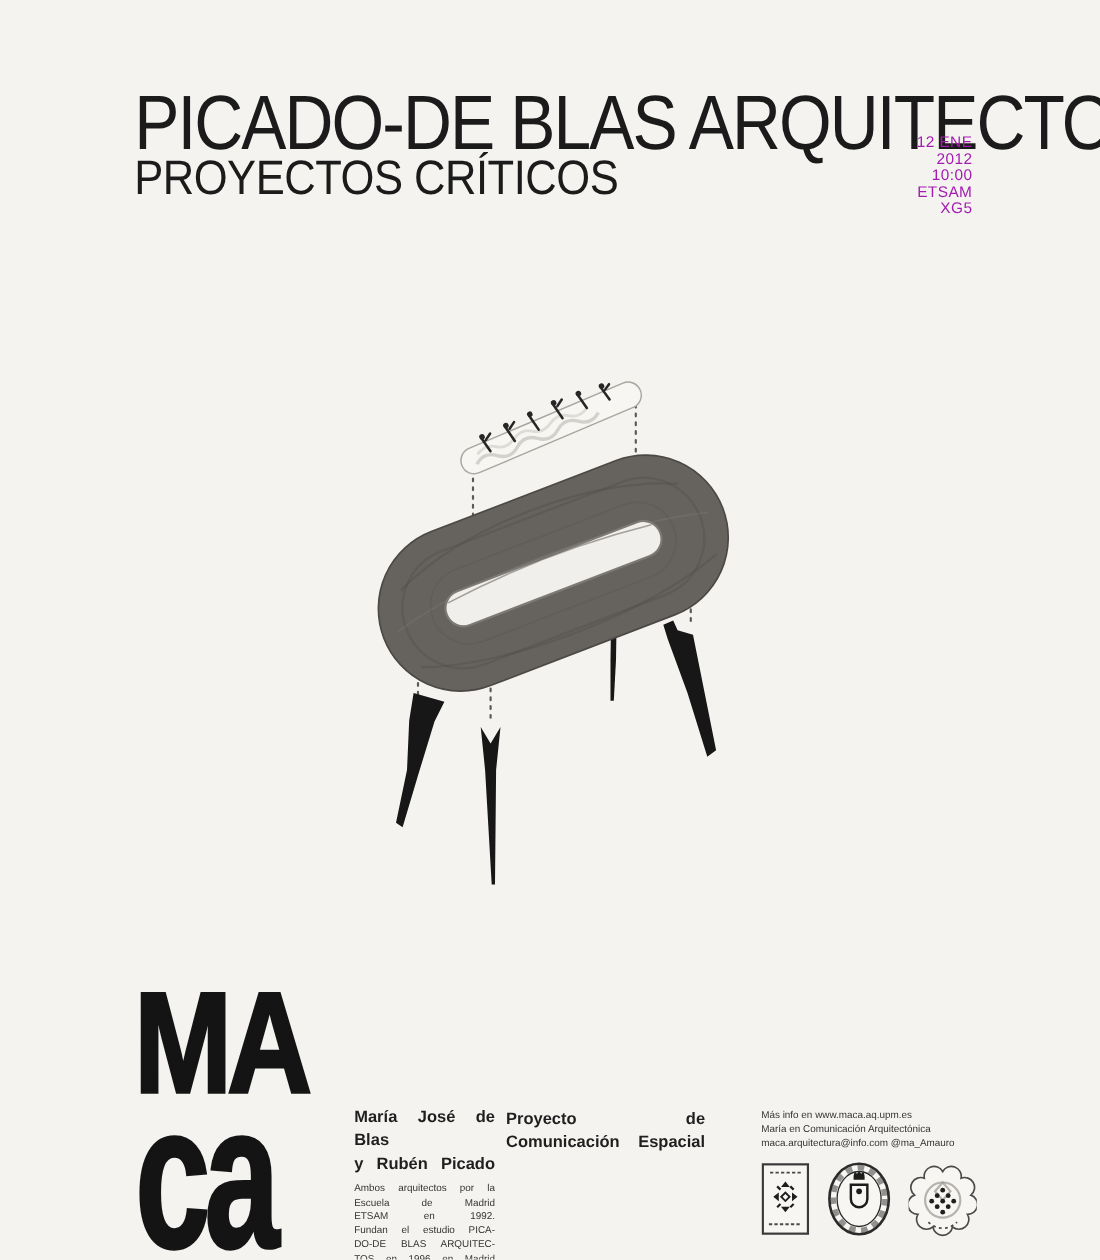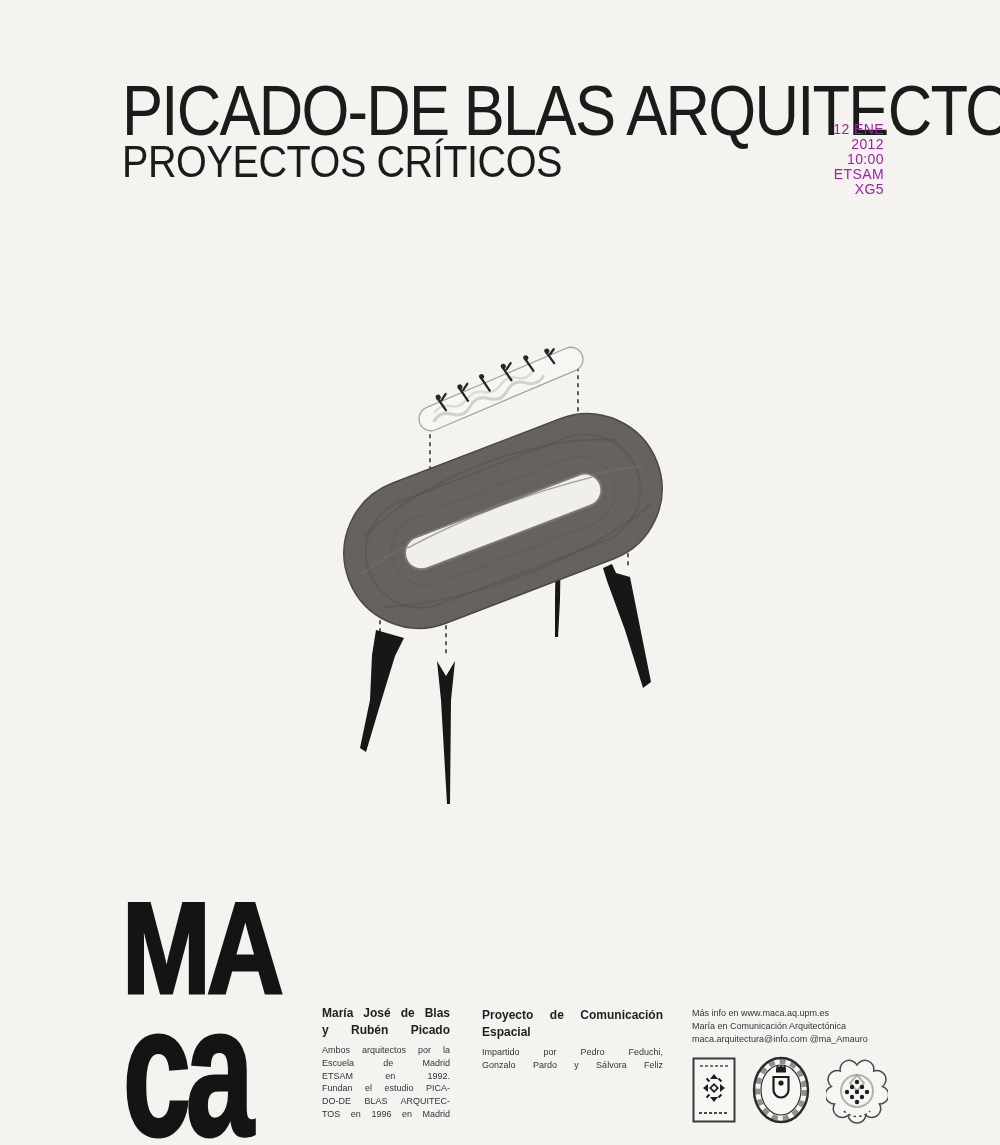--- a/index.html
+++ b/index.html
@@ -48,29 +48,29 @@
   .logo .l2{
     font-size:186px;letter-spacing:-8px;
     transform:scaleX(0.66);transform-origin:left top;
     -webkit-text-stroke:3px #141414;line-height:0.62;margin-top:14px;
   }
   .col{
     position:absolute;font-size:9px;line-height:1.42;color:#343434;
     filter:blur(0.35px);
   }
   .col .head{
-    font-weight:700;font-size:12px;color:#1f1f1f;margin:0 0 5px 0;
+    font-weight:700;font-size:15px;color:#1f1f1f;margin:0 0 5px 0;
     white-space:pre-line;text-align:justify;text-align-last:justify;
   }
   .col .prose{
     white-space:pre-line;text-align:justify;text-align-last:justify;margin:0;
   }
   .col .credit{margin-top:5px;}
   .col-authors{left:322px;top:1005px;width:128px;}
-  .col-project{left:460px;top:1007px;width:181px;margin-left:22px;}
+  .col-project{left:460px;top:1007px;width:181px;}
   .col-info{left:692px;top:1007px;width:220px;}
   .seal-row{display:flex;gap:15px;align-items:center;margin-top:10px;}
 </style>
 </head>
 <body>
 
 <div class="poster">
 
   <h1 class="title">PICADO-DE BLAS ARQUITECTOS</h1>
   <h2 class="subtitle">PROYECTOS CRÍTICOS</h2>
@@ -145,22 +145,20 @@
     <p class="prose">Ambos arquitectos por la
 Escuela de Madrid
 ETSAM en 1992.
 Fundan el estudio PICA-
 DO-DE BLAS ARQUITEC-
 TOS en 1996 en Madrid</p>
   </div>
 
   <div class="col col-project">
     <p class="head">Proyecto de Comunicación Espacial</p>
-    <p class="prose credit">Impartido por Pedro Feduchi,
-Gonzalo Pardo y Sálvora Feliz</p>
   </div>
 
   <div class="col col-info">
     <div>Más info en www.maca.aq.upm.es</div>
     <div>María en Comunicación Arquitectónica</div>
     <div>maca.arquitectura@info.com @ma_Amauro</div>
 
     <div class="seal-row">
 
       <svg width="44" height="66" viewBox="0 0 44 66">

